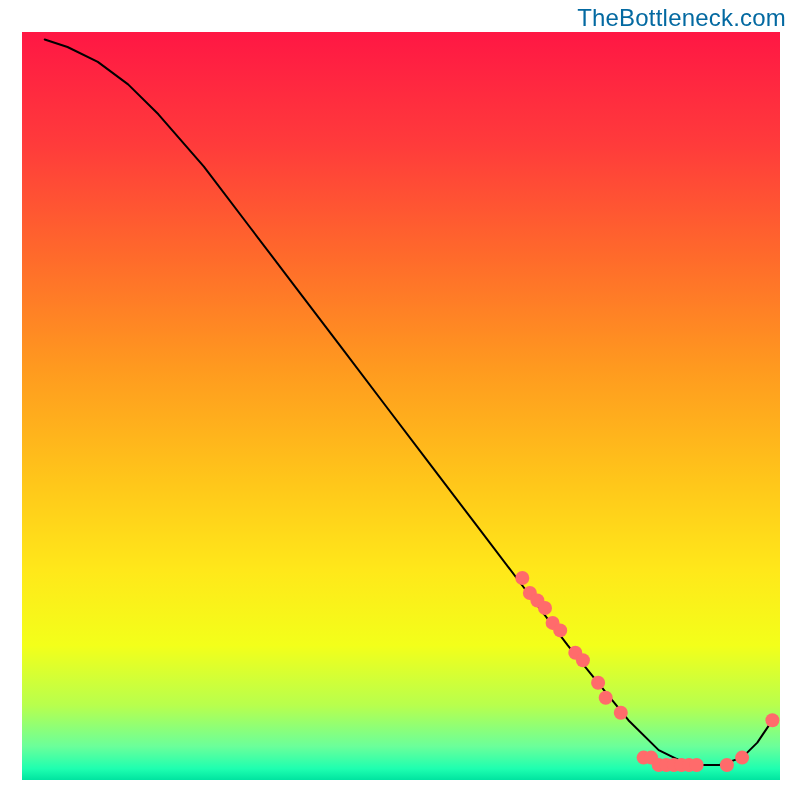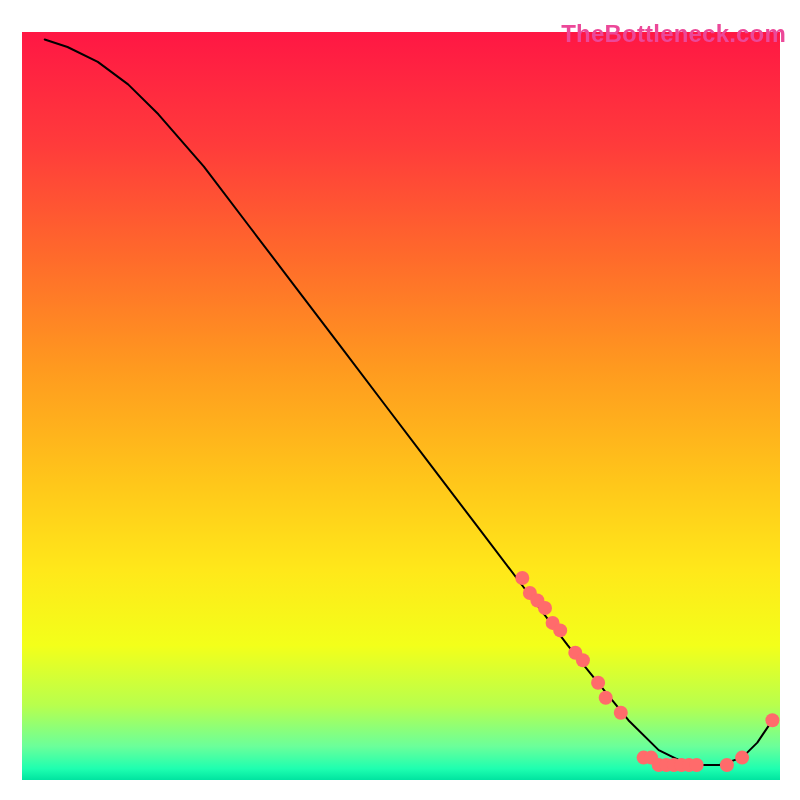--- a/index.html
+++ b/index.html
@@ -14,26 +14,25 @@
   .chart-wrap {
     position: relative;
     width: 800px;
     height: 800px;
   }
   .watermark {
     position: absolute;
     top: 4px;
     right: 14px;
     font-size: 24px;
-    font-weight: 700;
-    color: #ec4899;
+    font-weight: 400;
+    color: #0369a1;
     letter-spacing: 0.2px;
     z-index: 5;
     user-select: none;
-    margin-top: 16px;
   }
   svg {
     position: absolute;
     top: 0;
     left: 0;
   }
 </style>
 </head>
 <body>
 

